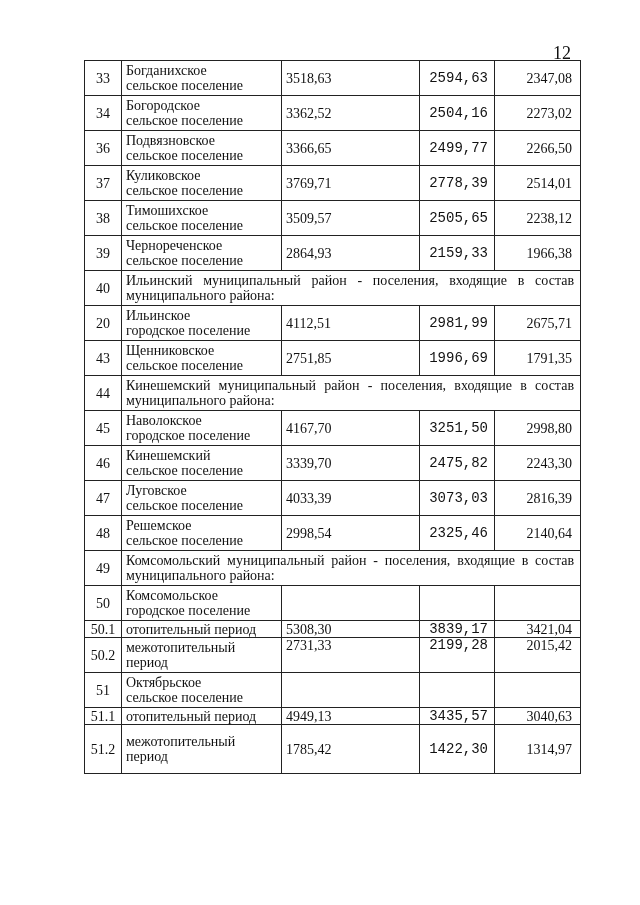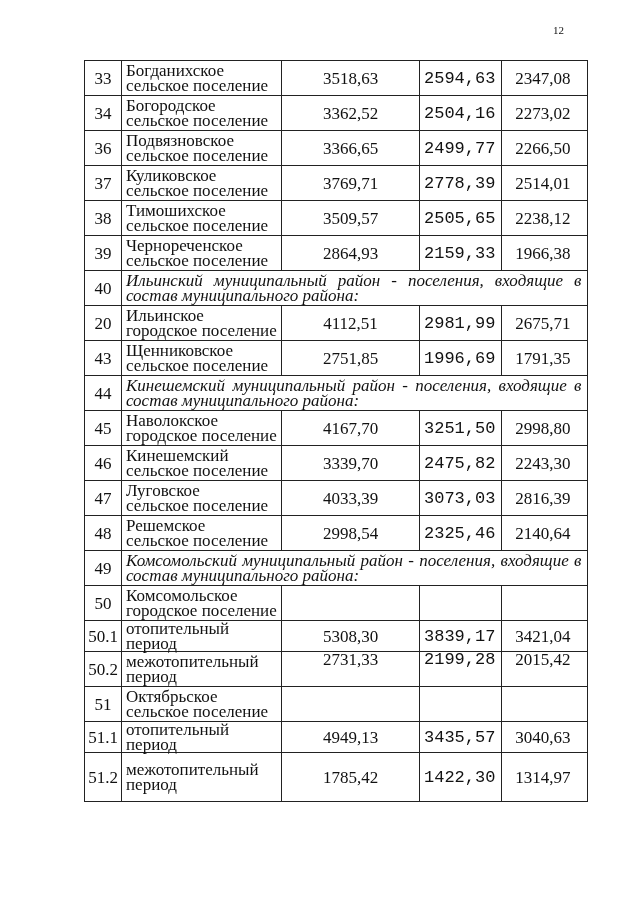--- a/index.html
+++ b/index.html
@@ -1,29 +1,29 @@
 <!DOCTYPE html>
 <html><head>
 <meta charset="utf-8">
 <style>
   html, body { margin:0; padding:0; background:#fff; }
   body { width:640px; height:905px; position:relative; overflow:hidden;
          font-family:"Liberation Serif", serif; color:#111; }
-  .page-num { position:absolute; top:24px; left:553px; font-size:11px; }
+  .page-num { position:absolute; top:43px; left:553px; font-size:18px; }
   table { position:absolute; left:84px; top:60px; border-collapse:collapse;
-          font-size:17px; line-height:15px; }
+          font-size:14px; line-height:15px; }
   td { border:1px solid #222; padding:0 4px; vertical-align:middle; }
   td.n { width:36px; text-align:center; padding:0; }
   td.name { width:151px; text-align:left; padding:0 4px; }
-  td.v1 { width:129px; text-align:center; }
+  td.v1 { width:129px; }
   td.v2 { width:64px; text-align:right; padding-right:6px;font-family:Liberation Mono, monospace;}
-  td.v3 { width:73px; text-align:center; padding-right:8px;}
+  td.v3 { width:73px; text-align:right; padding-right:8px;}
   tr.r2 td { height:34px; }
   tr.r1 td { height:16px; }
-  td.span { text-align:justify; text-align-last:left; padding:0 6px 0 4px;font-style:italic; }
+  td.span { text-align:justify; text-align-last:left; padding:0 6px 0 4px; }
   tr.top td.v1, tr.top td.v2, tr.top td.v3 { vertical-align:top;margin-top:12px; }
   tr.last td { height:48px; }
 </style>
 </head>
 <body>
 
 <div class="page-num">12</div>
 
 <table>
   <tbody id="tb">

